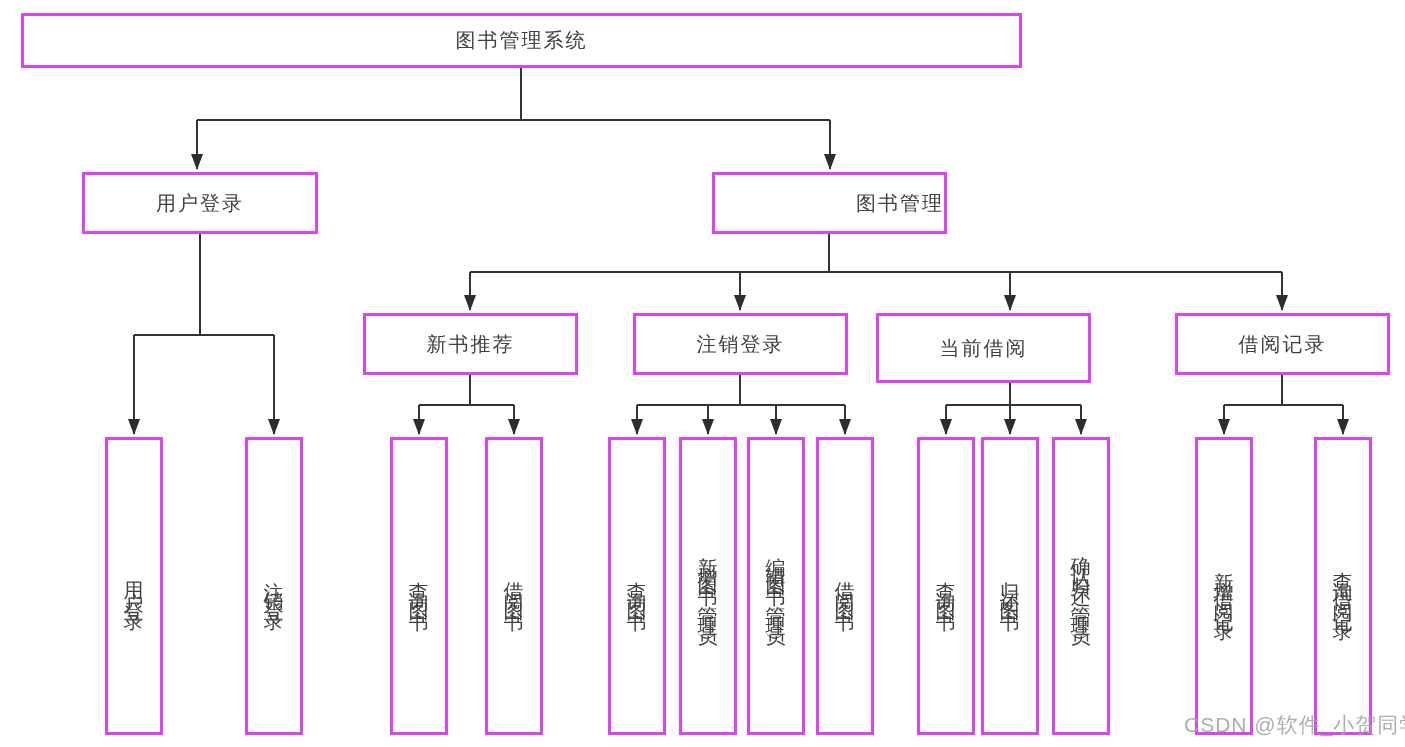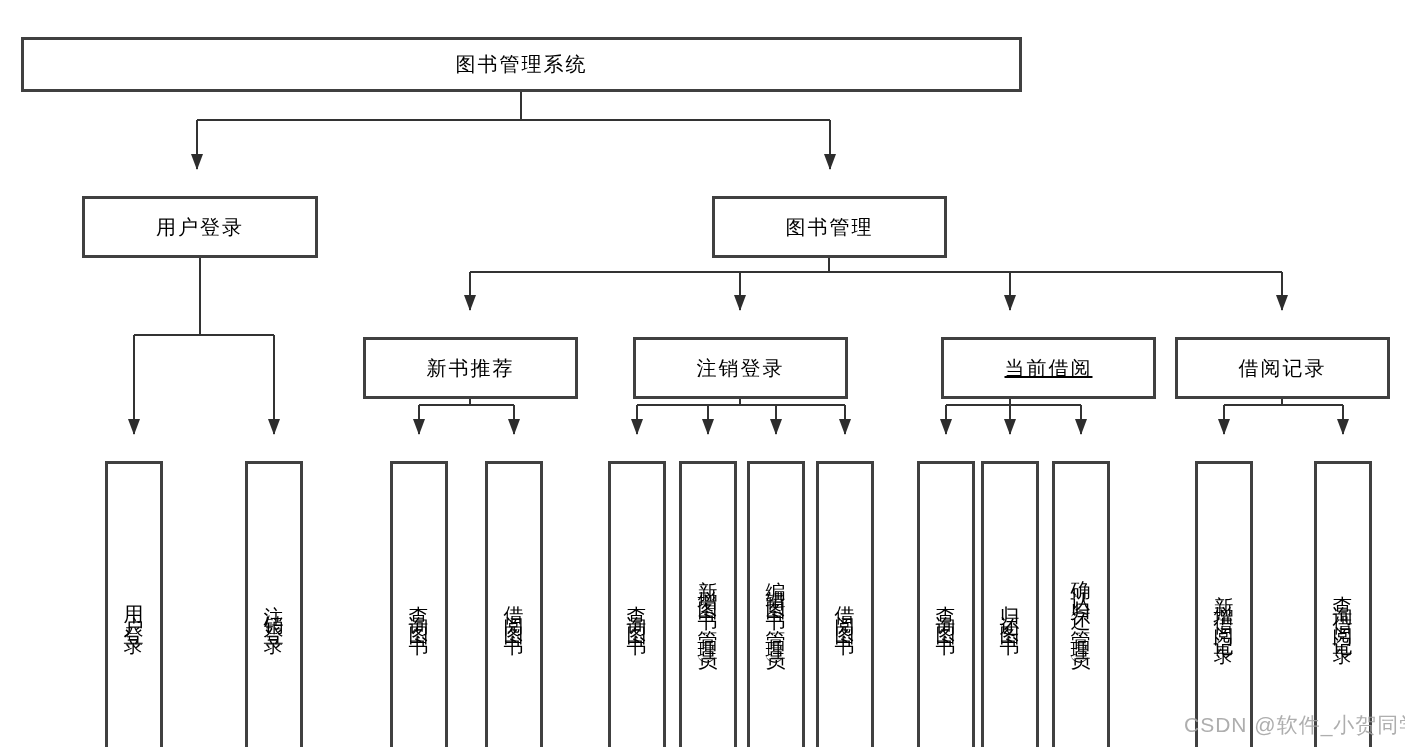--- a/index.html
+++ b/index.html
@@ -18,27 +18,26 @@
   svg.connectors {
     position: absolute;
     left: 0;
     top: 0;
     z-index: 1;
   }
   .box {
     position: absolute;
     box-sizing: border-box;
     background: #ffffff;
-    border: 3px solid #404040;
+    border: 3px solid #d946ef;
     display: flex;
     align-items: center;
     justify-content: center;
-    color: #000000;
+    color: #404040;
     z-index: 2;
-    margin-top: 24px;
   }
   .box.h span {
     font-size: 20px;
     letter-spacing: 2px;
     white-space: nowrap;
   }
   .box.v span {
     writing-mode: vertical-rl;
     text-orientation: mixed;
     font-size: 20px;
@@ -111,31 +110,31 @@
     </g>
   </svg>
 
   <div class="box h" style="left:21px; top:13px; width:1001px; height:55px;">
     <span>图书管理系统</span>
   </div>
 
   <div class="box h" style="left:82px; top:172px; width:236px; height:62px;">
     <span>用户登录</span>
   </div>
-  <div class="box h" style="left:712px; top:172px; width:235px; height:62px;">
+  <div class="box h" style="left:712px; top:172px; width:235px; height:62px;justify-content:flex-end;">
     <span>图书管理</span>
   </div>
 
   <div class="box h" style="left:363px; top:313px; width:215px; height:62px;">
     <span>新书推荐</span>
   </div>
   <div class="box h" style="left:633px; top:313px; width:215px; height:62px;">
     <span>注销登录</span>
   </div>
-  <div class="box h" style="left:941px; top:313px; width:215px; height:62px;text-decoration:underline;">
+  <div class="box h" style="left:876px; top:313px; width:215px; height:70px;">
     <span>当前借阅</span>
   </div>
   <div class="box h" style="left:1175px; top:313px; width:215px; height:62px;font-family:Liberation Serif, serif;">
     <span>借阅记录</span>
   </div>
 
   <div class="box v" style="left:105px; top:437px; width:58px; height:298px;">
     <span>用户登录</span>
   </div>
   <div class="box v" style="left:245px; top:437px; width:58px; height:298px;">

